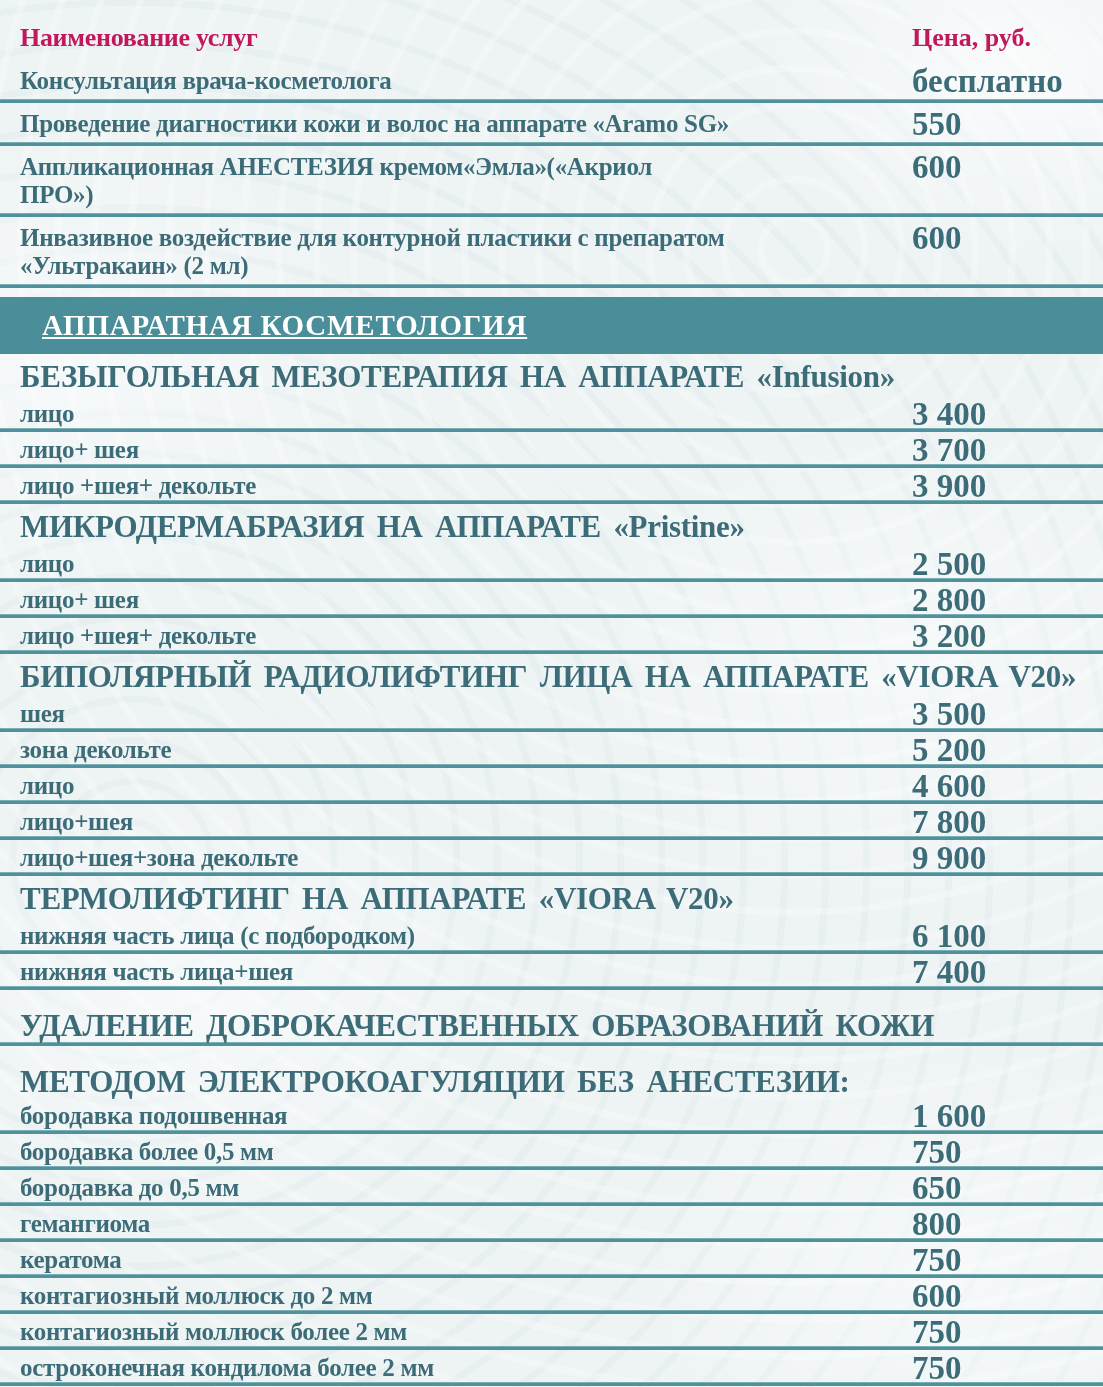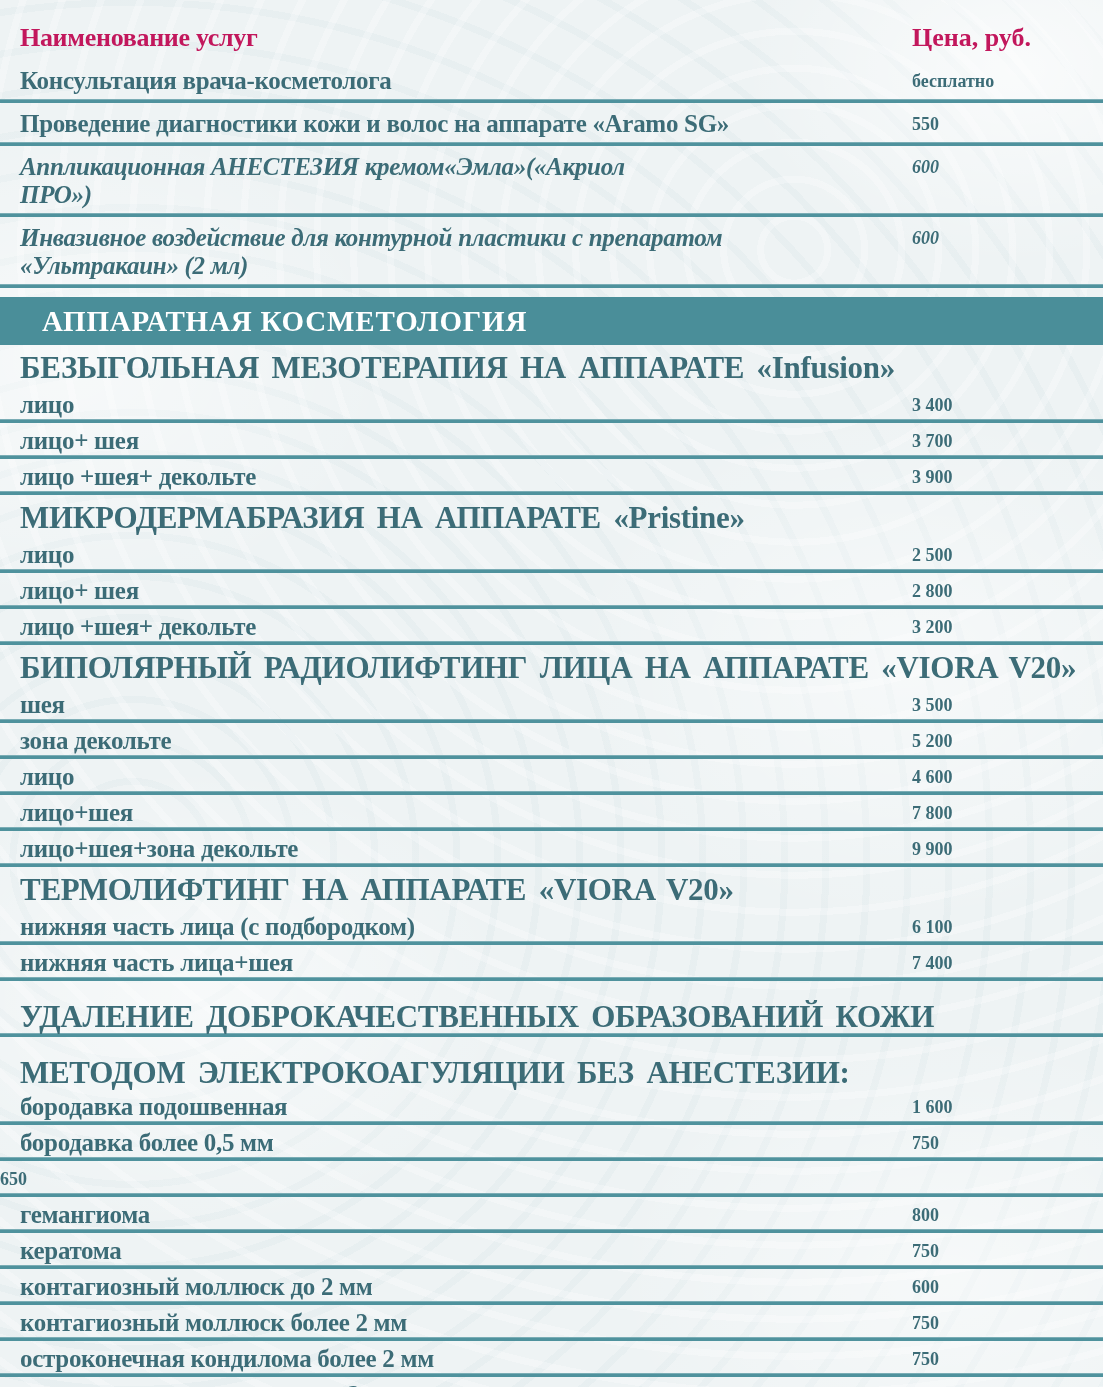--- a/index.html
+++ b/index.html
@@ -29,38 +29,38 @@
   .cols{display:flex;align-items:flex-start;}
   .name{
     flex:1;min-width:0;
     padding-left:20px;padding-right:12px;
     font-size:25px;line-height:28px;
     letter-spacing:-0.3px;
     white-space:pre-line;
   }
   .price{
     width:191px;flex:0 0 191px;
-    font-size:18px;line-height:28px;
+    font-size:33px;line-height:28px;
   }
   .table-header{align-items:baseline;margin-bottom:8px;}
   .table-header .name,.table-header .price{
     color:var(--header-pink,#c2175c);
     font-size:26px;line-height:28px;
   }
   .row{padding:7px 0 4px;}
-  .row.two-line{padding:7px 0 4px;font-style:italic;}
+  .row.two-line{padding:7px 0 4px;}
   .srow{padding:4px 0 0;}
   .divider{height:4px;background:var(--divider-teal,#4f929d);box-shadow:inset 0 1px 0 rgba(255,255,255,.25);}
   .band{
-    margin-top:9px;height:48px;
+    margin-top:9px;height:57px;
     background:var(--band-teal,#4a8e99);
     color:#ffffff;
     display:flex;align-items:center;
     padding-left:42px;
-    font-size:29px;letter-spacing:0.8px;
+    font-size:29px;letter-spacing:0.8px;text-decoration:underline;
   }
   .section-title{
     margin:8px 0 4px;
     padding-left:20px;
     font-size:31px;line-height:30px;
     letter-spacing:-0.3px;word-spacing:5px;
   }
   .section-title.tight{margin:22px 0 2px;line-height:28px;}
 </style>
 </head>
@@ -184,20 +184,21 @@
     <div class="name">бородавка подошвенная</div>
     <div class="price">1 600</div>
   </div>
   <div class="divider"></div>
   <div class="cols row srow">
     <div class="name">бородавка более 0,5 мм</div>
     <div class="price">750</div>
   </div>
   <div class="divider"></div>
   <div class="cols row srow">
+    <div class="name">бородавка до 0,5 мм</div>
     <div class="price">650</div>
   </div>
   <div class="divider"></div>
   <div class="cols row srow">
     <div class="name">гемангиома</div>
     <div class="price">800</div>
   </div>
   <div class="divider"></div>
   <div class="cols row srow">
     <div class="name">кератома</div>

